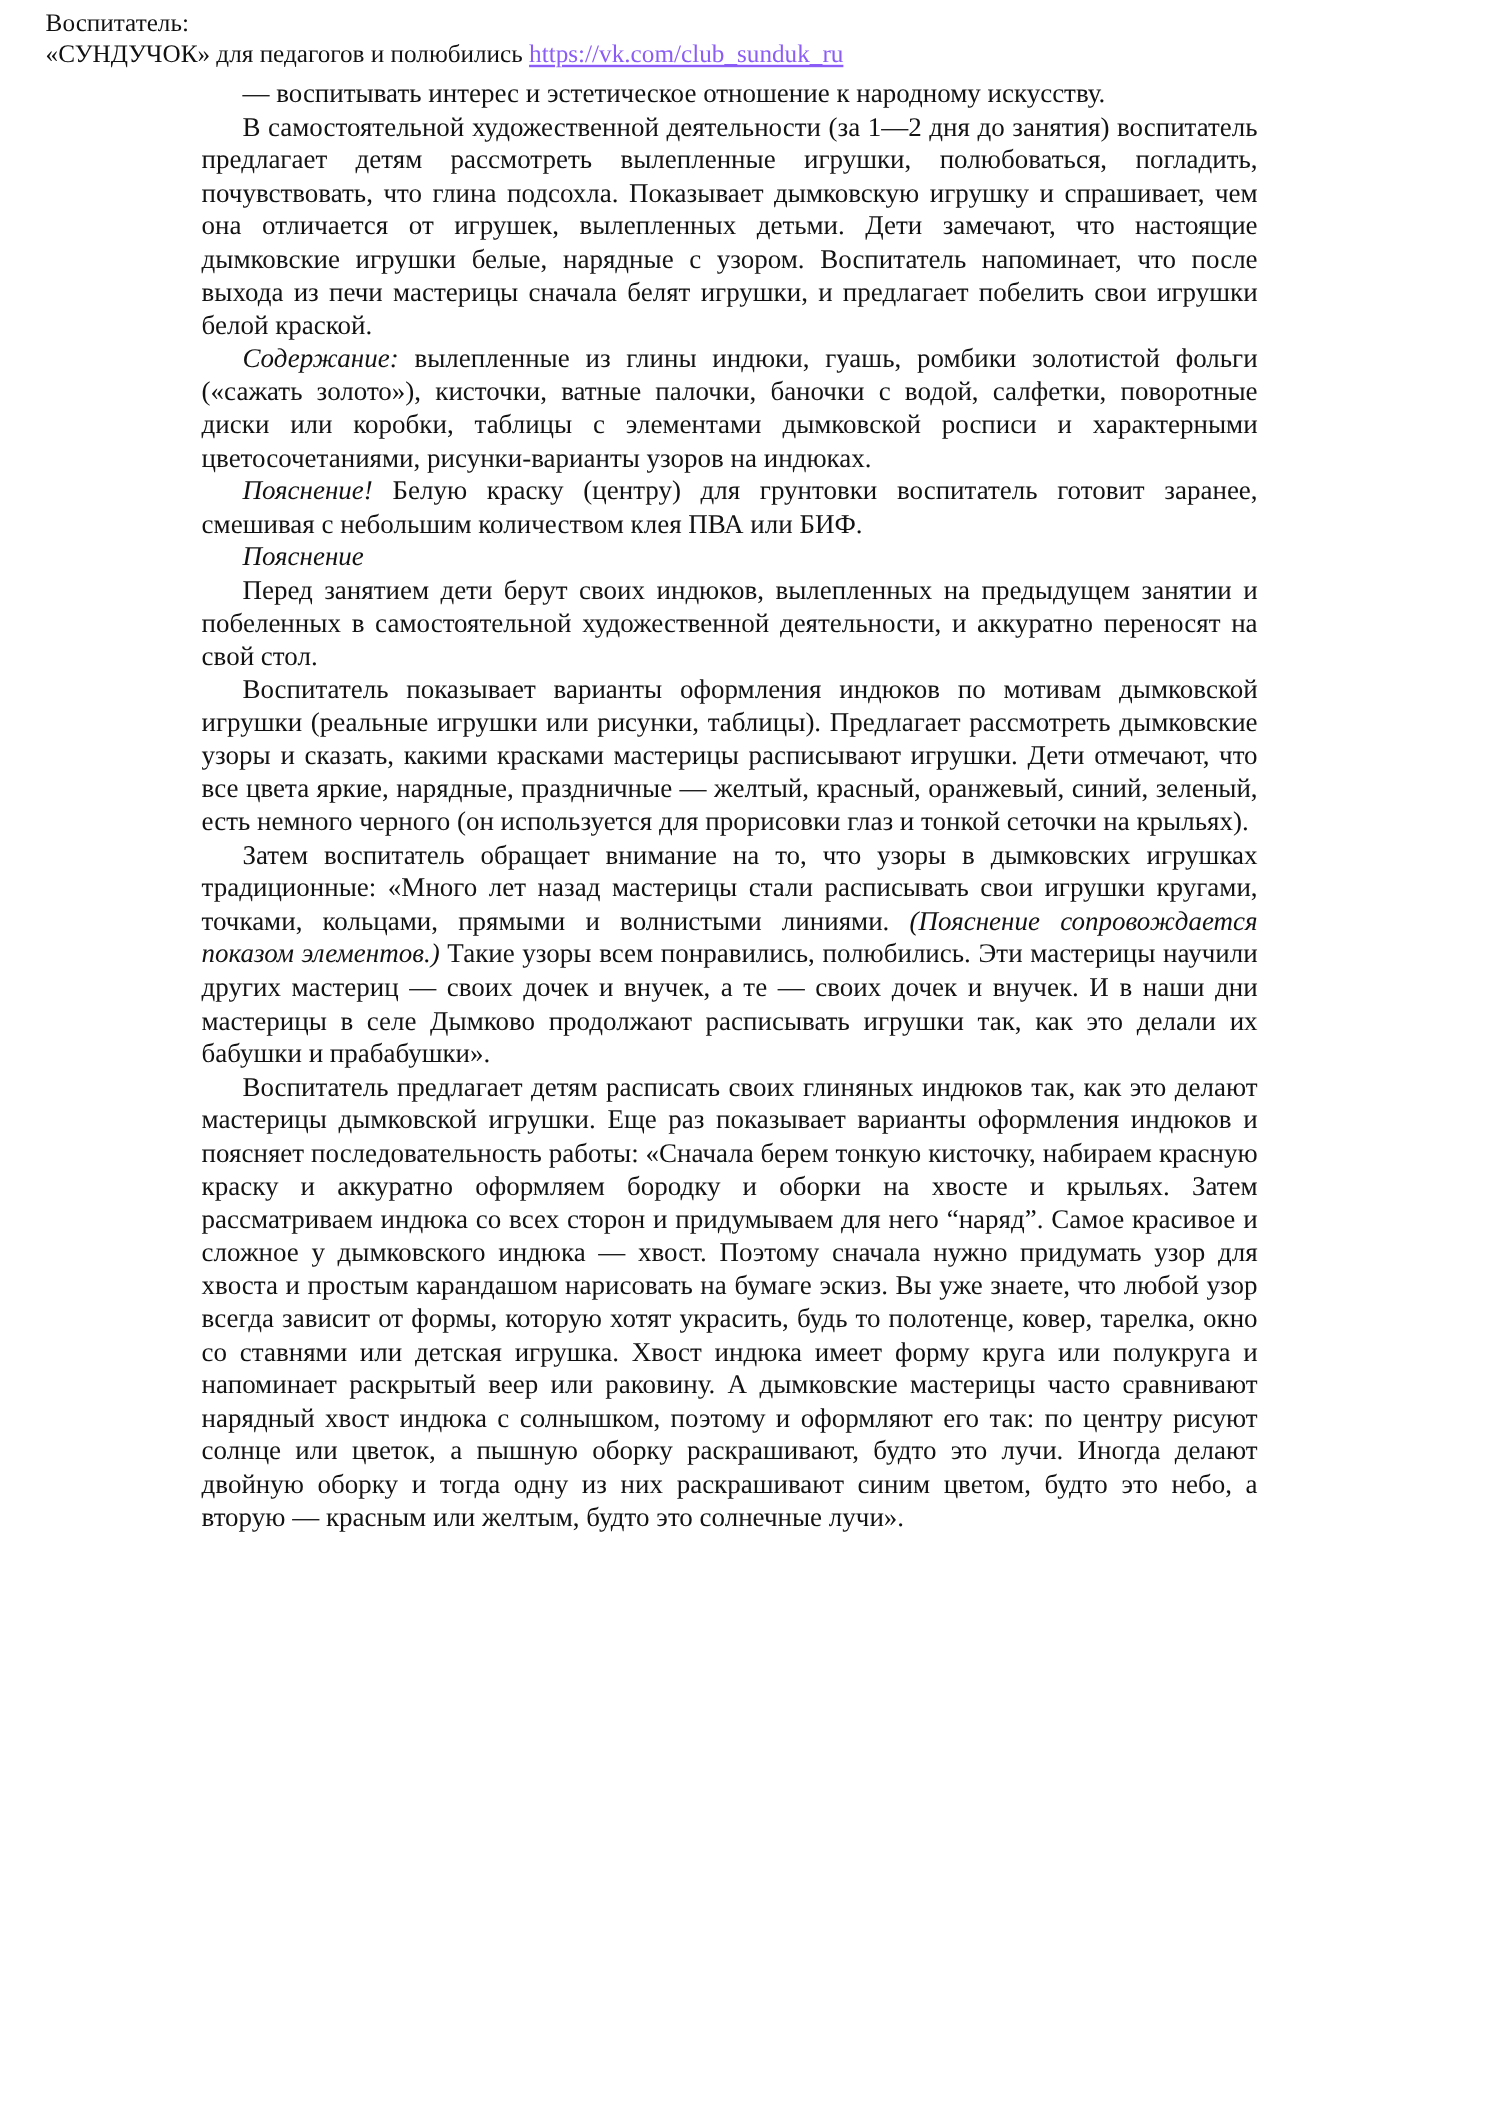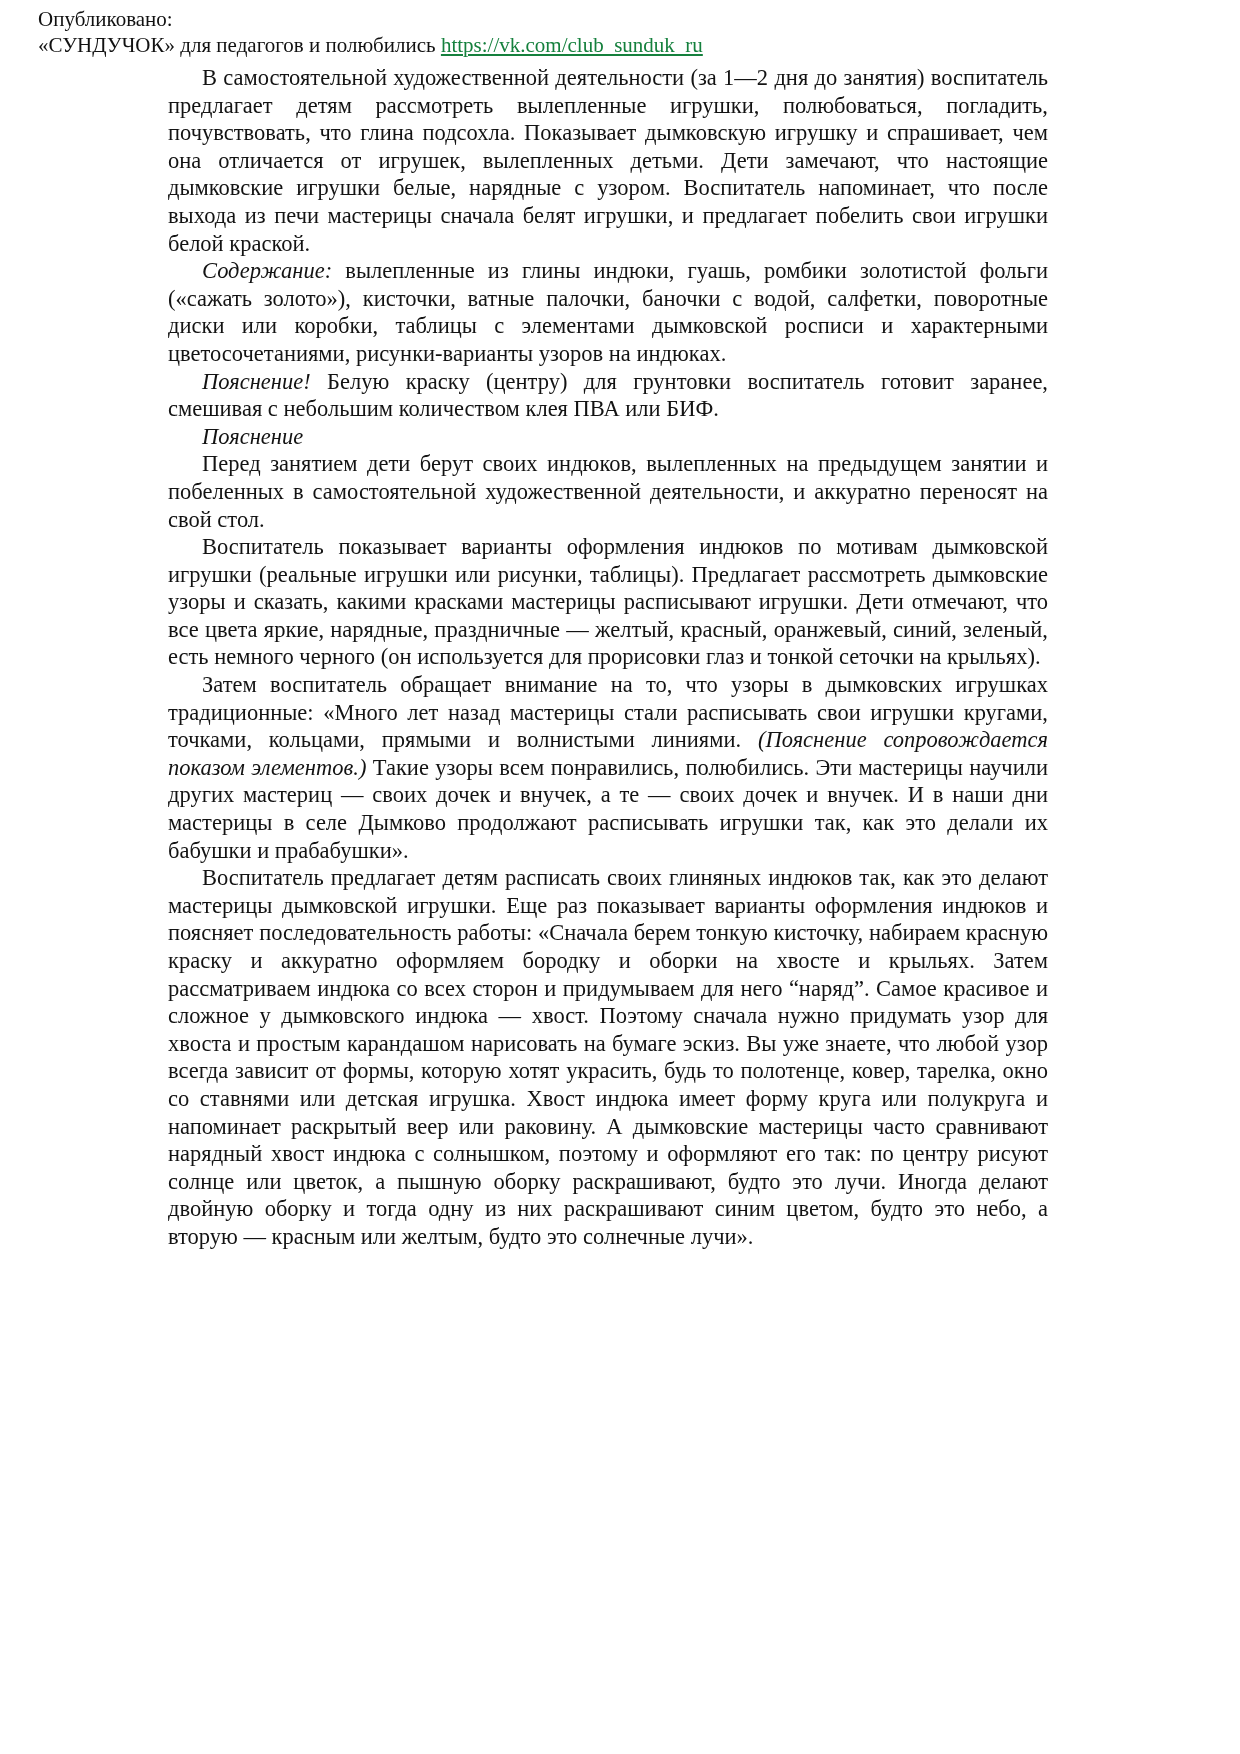--- a/index.html
+++ b/index.html
@@ -41,27 +41,28 @@
     margin: 0;
     padding: 0;
     text-indent: 34px;
   }
   .it { font-style: italic; }
 </style>
 </head>
 <body style="background: rgb(255, 255, 255); color: rgb(19, 19, 19);">
 
 <div class="page-header">
-  <div class="hline">Опубликовано:</div>
+  <div class="hline">Воспитатель:</div>
   <div class="hline">
-    <span>«СУНДУЧОК» для педагогов и полюбились </span><a href="#" id="vk-link" style="color: #15803d;">https://vk.com/club_sunduk_ru</a>
+    <span>«СУНДУЧОК» для педагогов и полюбились </span><a href="#" id="vk-link" style="color: #8b5cf6;">https://vk.com/club_sunduk_ru</a>
   </div>
 </div>
 
 <div class="doc-body" id="doc-body">
+    <p class="para"><span>— воспитывать интерес и эстетическое отношение к народному искусству.</span></p>
     <p class="para"><span>В самостоятельной художественной деятельности (за 1—2 дня до занятия) воспитатель предлагает детям рассмотреть вылепленные игрушки, полюбоваться, погладить, почувствовать, что глина подсохла. Показывает дымковскую игрушку и спрашивает, чем она отличается от игрушек, вылепленных детьми. Дети замечают, что настоящие дымковские игрушки белые, нарядные с узором. Воспитатель напоминает, что после выхода из печи мастерицы сначала белят игрушки, и предлагает побелить свои игрушки белой краской.</span></p>
     <p class="para"><span class="it">Содержание:</span><span> вылепленные из глины индюки, гуашь, ромбики золотистой фольги («сажать золото»), кисточки, ватные палочки, баночки с водой, салфетки, поворотные диски или коробки, таблицы с элементами дымковской росписи и характерными цветосочетаниями, рисунки-варианты узоров на индюках.</span></p>
     <p class="para"><span class="it">Пояснение!</span><span> Белую краску (центру) для грунтовки воспитатель готовит заранее, смешивая с небольшим количеством клея ПВА или БИФ.</span></p>
     <p class="para"><span class="it">Пояснение</span></p>
     <p class="para"><span>Перед занятием дети берут своих индюков, вылепленных на предыдущем занятии и побеленных в самостоятельной художественной деятельности, и аккуратно переносят на свой стол.</span></p>
     <p class="para"><span>Воспитатель показывает варианты оформления индюков по мотивам дымковской игрушки (реальные игрушки или рисунки, таблицы). Предлагает рассмотреть дымковские узоры и сказать, какими красками мастерицы расписывают игрушки. Дети отмечают, что все цвета яркие, нарядные, праздничные — желтый, красный, оранжевый, синий, зеленый, есть немного черного (он используется для прорисовки глаз и тонкой сеточки на крыльях).</span></p>
     <p class="para"><span>Затем воспитатель обращает внимание на то, что узоры в дымковских игрушках традиционные: «Много лет назад мастерицы стали расписывать свои игрушки кругами, точками, кольцами, прямыми и волнистыми линиями. </span><span class="it">(Пояснение сопровождается показом элементов.)</span><span> Такие узоры всем понравились, полюбились. Эти мастерицы научили других мастериц — своих дочек и внучек, а те — своих дочек и внучек. И в наши дни мастерицы в селе Дымково продолжают расписывать игрушки так, как это делали их бабушки и прабабушки».</span></p>
     <p class="para"><span>Воспитатель предлагает детям расписать своих глиняных индюков так, как это делают мастерицы дымковской игрушки. Еще раз показывает варианты оформления индюков и поясняет последовательность работы: «Сначала берем тонкую кисточку, набираем красную краску и аккуратно оформляем бородку и оборки на хвосте и крыльях. Затем рассматриваем индюка со всех сторон и придумываем для него “наряд”. Самое красивое и сложное у дымковского индюка — хвост. Поэтому сначала нужно придумать узор для хвоста и простым карандашом нарисовать на бумаге эскиз. Вы уже знаете, что любой узор всегда зависит от формы, которую хотят украсить, будь то полотенце, ковер, тарелка, окно со ставнями или детская игрушка. Хвост индюка имеет форму круга или полукруга и напоминает раскрытый веер или раковину. А дымковские мастерицы часто сравнивают нарядный хвост индюка с солнышком, поэтому и оформляют его так: по центру рисуют солнце или цветок, а пышную оборку раскрашивают, будто это лучи. Иногда делают двойную оборку и тогда одну из них раскрашивают синим цветом, будто это небо, а вторую — красным или желтым, будто это солнечные лучи».</span></p>
   </div>
 

